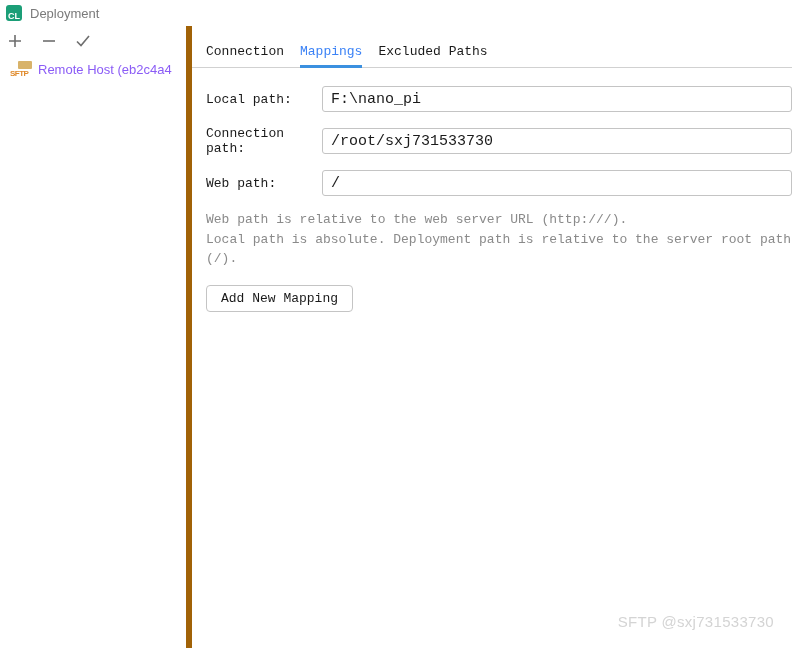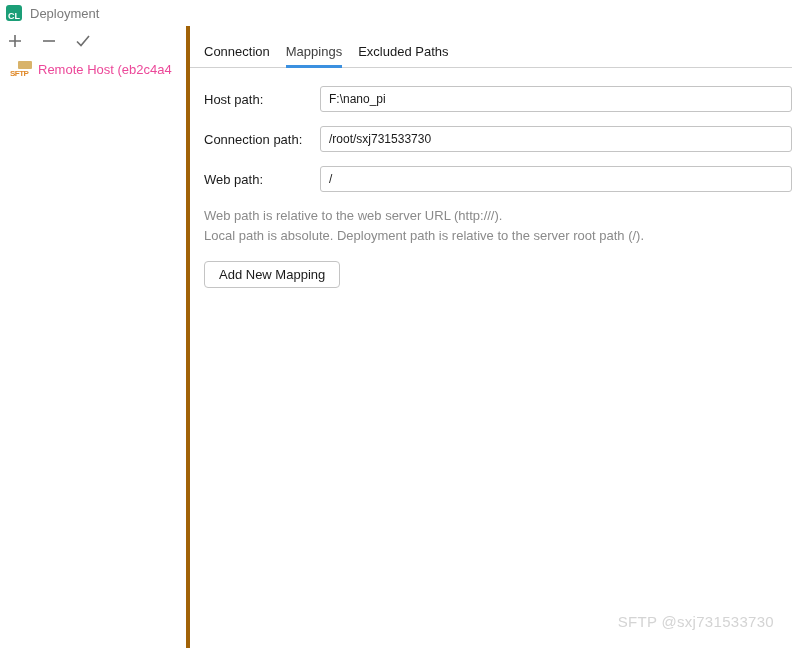--- a/index.html
+++ b/index.html
@@ -104,46 +104,47 @@
       font-size: 8px;
       font-weight: bold;
       color: #e08a2a;
       position: absolute;
       bottom: -1px;
       left: 0;
       letter-spacing: -0.5px;
     }
     .tree-label {
       font-size: 13px;
-      color: #ec4899;
+      color: #8b5cf6;
       overflow: hidden;
       text-overflow: clip;
     }
     .content {
       flex: 1;
-      border-left: 4px solid #a16207;
+      border-left: 6px solid #a16207;
       display: flex;
       flex-direction: column;
       padding-left: 0;
+      font-family: Liberation Mono, monospace;
     }
     .tabs {
       display: flex;
       gap: 16px;
       padding: 18px 14px 0 14px;
       border-bottom: 1px solid #d1d1d1;
     }
     .tab {
       padding: 0 0 8px 0;
       cursor: pointer;
       color: #1a1a1a;
       font-size: 13px;
       position: relative;
     }
     .tab.active {
-      color: #404040;
+      color: #3b82f6;
     }
     .tab.active::after {
       content: "";
       position: absolute;
       left: 0;
       right: 0;
       bottom: -1px;
       height: 3px;
       background: #3b90e0;
     }
@@ -160,21 +161,21 @@
       flex-shrink: 0;
       color: #1a1a1a;
       font-size: 13px;
     }
     .form-input {
       flex: 1;
       height: 26px;
       border: 1px solid #c4c4c4;
       border-radius: 3px;
       padding: 0 8px;
-      font-size: 12px;
+      font-size: 15px;
       font-family: inherit;
       color: #1a1a1a;
       outline: none;
       min-width: 0;
     }
     .help-text {
       color: #8a8a8a;
       font-size: 13px;
       line-height: 1.5;
       margin: 6px 0 16px 0;
@@ -249,21 +250,21 @@
       <div class="tab active">
         <span>Mappings</span>
       </div>
       <div class="tab">
         <span>Excluded Paths</span>
       </div>
     </div>
 
     <div class="form">
       <div class="form-row">
-        <div class="form-label">Host path:</div>
+        <div class="form-label">Local path:</div>
         <input class="form-input" type="text" value="F:\nano_pi" style="">
       </div>
       <div class="form-row">
         <div class="form-label">Connection path:</div>
         <input class="form-input" type="text" value="/root/sxj731533730" style="">
       </div>
       <div class="form-row">
         <div class="form-label">Web path:</div>
         <input class="form-input" type="text" value="/" style="">
       </div>

